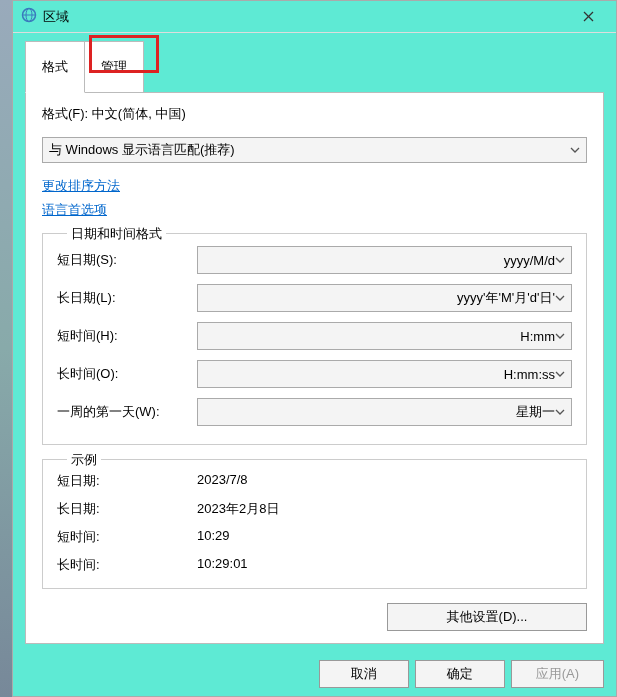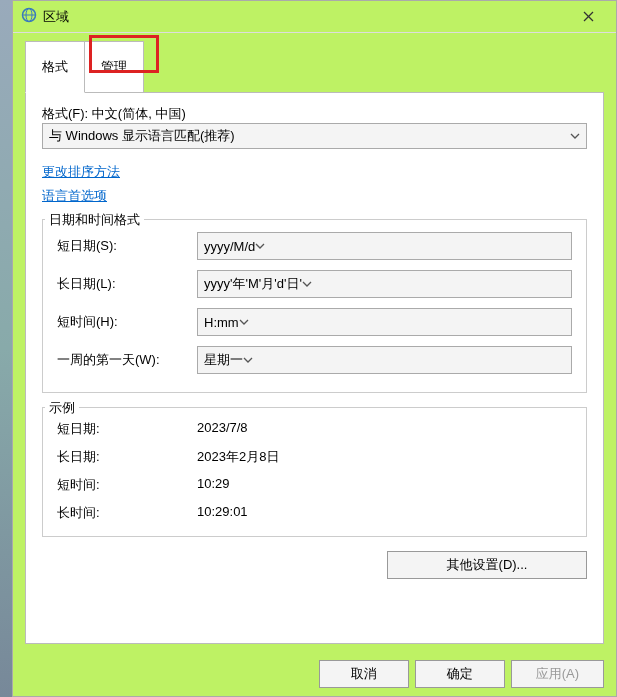--- a/index.html
+++ b/index.html
@@ -5,21 +5,21 @@
     * { box-sizing: border-box; margin: 0; padding: 0; }
     body {
       font-family: "Microsoft YaHei", "Segoe UI", sans-serif;
       font-size: 13px;
       background: #f0f0f0;
       width: 617px;
       height: 697px;
       overflow: hidden;
     }
     .window {
-      background: #bef264;
+      background: #5eead4;
       border: 1px solid #aaa;
       width: 605px;
       height: 697px;
       margin-left: 12px;
       display: flex;
       flex-direction: column;
     }
     .left-edge {
       position: fixed;
       left: 0;
@@ -79,21 +79,21 @@
       height: 38px;
       pointer-events: none;
     }
     .tab-content {
       border: 1px solid #bbb;
       margin: -1px 12px 8px 12px;
       padding: 12px 16px;
       flex: 1;
       background: #fff;
     }
-    .format-label { margin-bottom: 0; }
+    .format-label { margin-bottom: 14px; }
     .combo {
       width: 100%;
       height: 26px;
       border: 1px solid #aaa;
       background: #f4f4f4;
       display: flex;
       align-items: center;
       justify-content: space-between;
       padding: 0 6px;
       margin-bottom: 14px;
@@ -109,40 +109,40 @@
     }
     .group {
       border: 1px solid #ccc;
       padding: 12px 14px 14px 14px;
       margin-bottom: 14px;
       position: relative;
     }
     .group-title {
       position: absolute;
       top: -9px;
-      left: 2px;
+      left: 24px;
       background: #fff;
       padding: 0 4px;
       font-size: 13px;
     }
     .form-row {
       display: flex;
       align-items: center;
       margin-bottom: 10px;
     }
     .form-row:last-child { margin-bottom: 4px; }
     .form-label { width: 140px; }
     .form-combo {
       flex: 1;
       height: 26px;
       border: 1px solid #aaa;
       background: #f4f4f4;
       display: flex;
       align-items: center;
-      justify-content: flex-start;
+      justify-content: flex-end;
       padding: 13px 6px;
     }
     .example-row {
       display: flex;
       margin-bottom: 10px;
     }
     .example-row:last-child { margin-bottom: 0; }
     .example-label { width: 140px; }
     .example-val {}
     .other-btn-row {
@@ -244,20 +244,29 @@
       <div class="form-row">
         <div class="form-label">短时间(H):</div>
         <div class="form-combo">
           <span>H:mm</span>
           <span class="chev"><svg viewBox="0 0 10 10">
                 <path d="M1 3 L5 7 L9 3" fill="none" stroke="#555" stroke-width="1.3"></path>
               </svg></span>
         </div>
       </div>
 
+      <div class="form-row">
+        <div class="form-label">长时间(O):</div>
+        <div class="form-combo">
+          <span>H:mm:ss</span>
+          <span class="chev"><svg viewBox="0 0 10 10">
+                <path d="M1 3 L5 7 L9 3" fill="none" stroke="#555" stroke-width="1.3"></path>
+              </svg></span>
+        </div>
+      </div>
 
       <div class="form-row">
         <div class="form-label">一周的第一天(W):</div>
         <div class="form-combo">
           <span>星期一</span>
           <span class="chev"><svg viewBox="0 0 10 10">
                 <path d="M1 3 L5 7 L9 3" fill="none" stroke="#555" stroke-width="1.3"></path>
               </svg></span>
         </div>
       </div>

